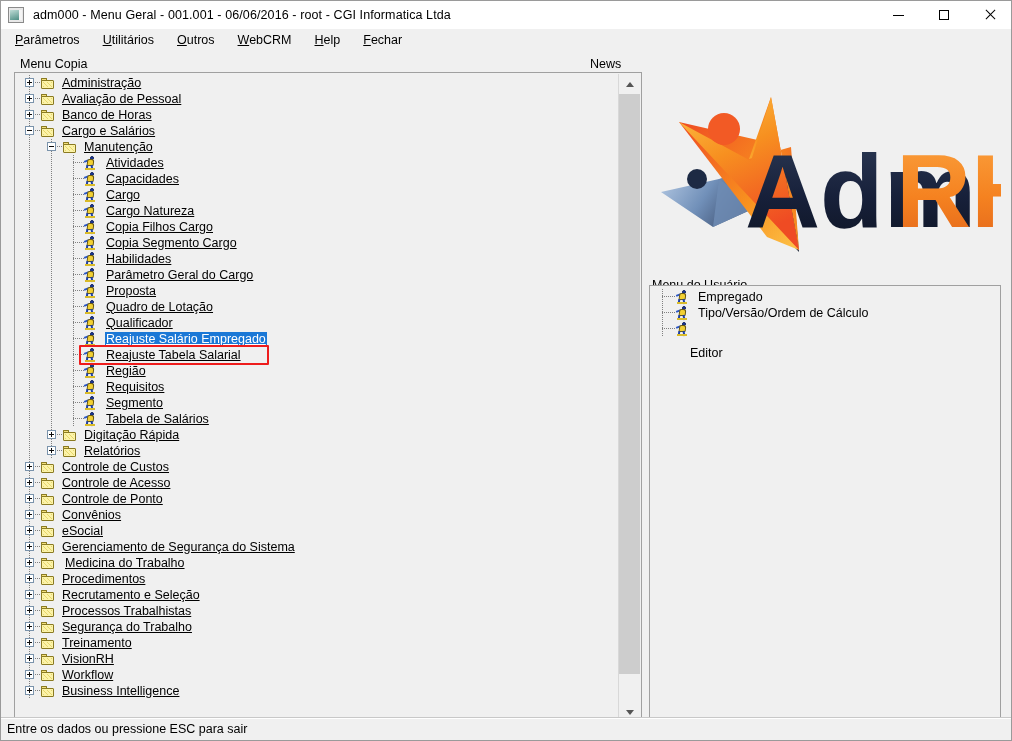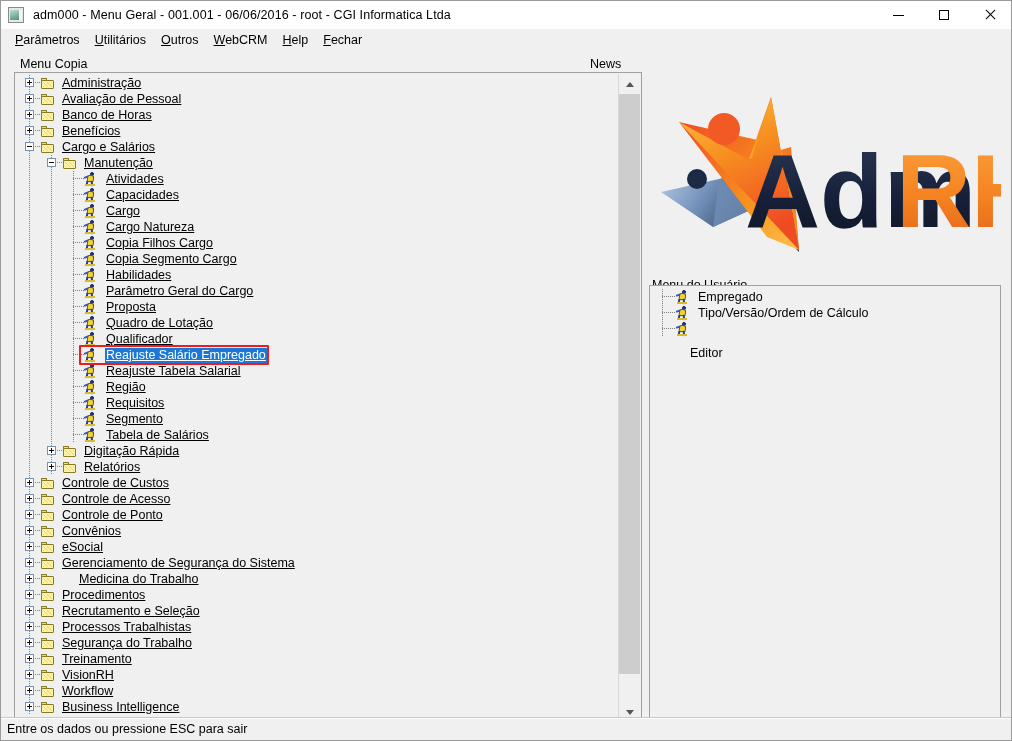--- a/index.html
+++ b/index.html
@@ -97,20 +97,21 @@
   .menubar {
     position: absolute;
     left: 0; top: 28px;
     width: 836px;
     height: 22px;
     background: #f0f0f0;
     display: flex;
     align-items: center;
     padding-left: 7px;
     box-sizing: border-box;
+    gap: 8px;
   }
   .menu-item {
     font-size: 12.5px;
     color: #000;
     padding: 2px 8px 2px 7px;
     white-space: nowrap;
     cursor: default;
   }
   .menu-item u { text-decoration: underline; }
 
@@ -479,30 +480,20 @@
             <span class="expander plus" style="left: 10px;"></span>
             <span class="ico-folder" style="position: absolute; left: 25px; top: 2px;">
               <span class="tab"></span>
               <span class="body"></span>
             </span>
             <span class="lbl" style="position: absolute; left: 43px;">Banco de Horas</span>
           </div>
           <div class="trow">
             <span class="guide" style="left: 14px;"></span>
             <span class="elbow" style="left: 14px; width: 11px;"></span>
-            <span class="expander plus" style="left: 10px;"></span>
-            <span class="ico-folder" style="position: absolute; left: 25px; top: 2px;">
-              <span class="tab"></span>
-              <span class="body"></span>
-            </span>
-            <span class="lbl" style="position: absolute; left: 43px;">Benefícios</span>
-          </div>
-          <div class="trow">
-            <span class="guide" style="left: 14px;"></span>
-            <span class="elbow" style="left: 14px; width: 11px;"></span>
             <span class="expander" style="left: 10px;"></span>
             <span class="ico-folder" style="position: absolute; left: 25px; top: 2px;">
               <span class="tab"></span>
               <span class="body"></span>
             </span>
             <span class="lbl" style="position: absolute; left: 43px;">Cargo e Salários</span>
           </div>
           <div class="trow">
             <span class="guide" style="left: 14px;"></span>
             <span class="guide" style="left: 36px;"></span>
@@ -852,21 +843,21 @@
             <span class="lbl" style="position: absolute; left: 43px;">Gerenciamento de Segurança do Sistema</span>
           </div>
           <div class="trow">
             <span class="guide" style="left: 14px;"></span>
             <span class="elbow" style="left: 14px; width: 11px;"></span>
             <span class="expander plus" style="left: 10px;"></span>
             <span class="ico-folder" style="position: absolute; left: 25px; top: 2px;">
               <span class="tab"></span>
               <span class="body"></span>
             </span>
-            <span class="lbl" style="position: absolute; left: 60px;">Medicina do Trabalho</span>
+            <span class="lbl" style="position: absolute; left: 46px;">Medicina do Trabalho</span>
           </div>
           <div class="trow">
             <span class="guide" style="left: 14px;"></span>
             <span class="elbow" style="left: 14px; width: 11px;"></span>
             <span class="expander plus" style="left: 10px;"></span>
             <span class="ico-folder" style="position: absolute; left: 25px; top: 2px;">
               <span class="tab"></span>
               <span class="body"></span>
             </span>
             <span class="lbl" style="position: absolute; left: 43px;">Procedimentos</span>

